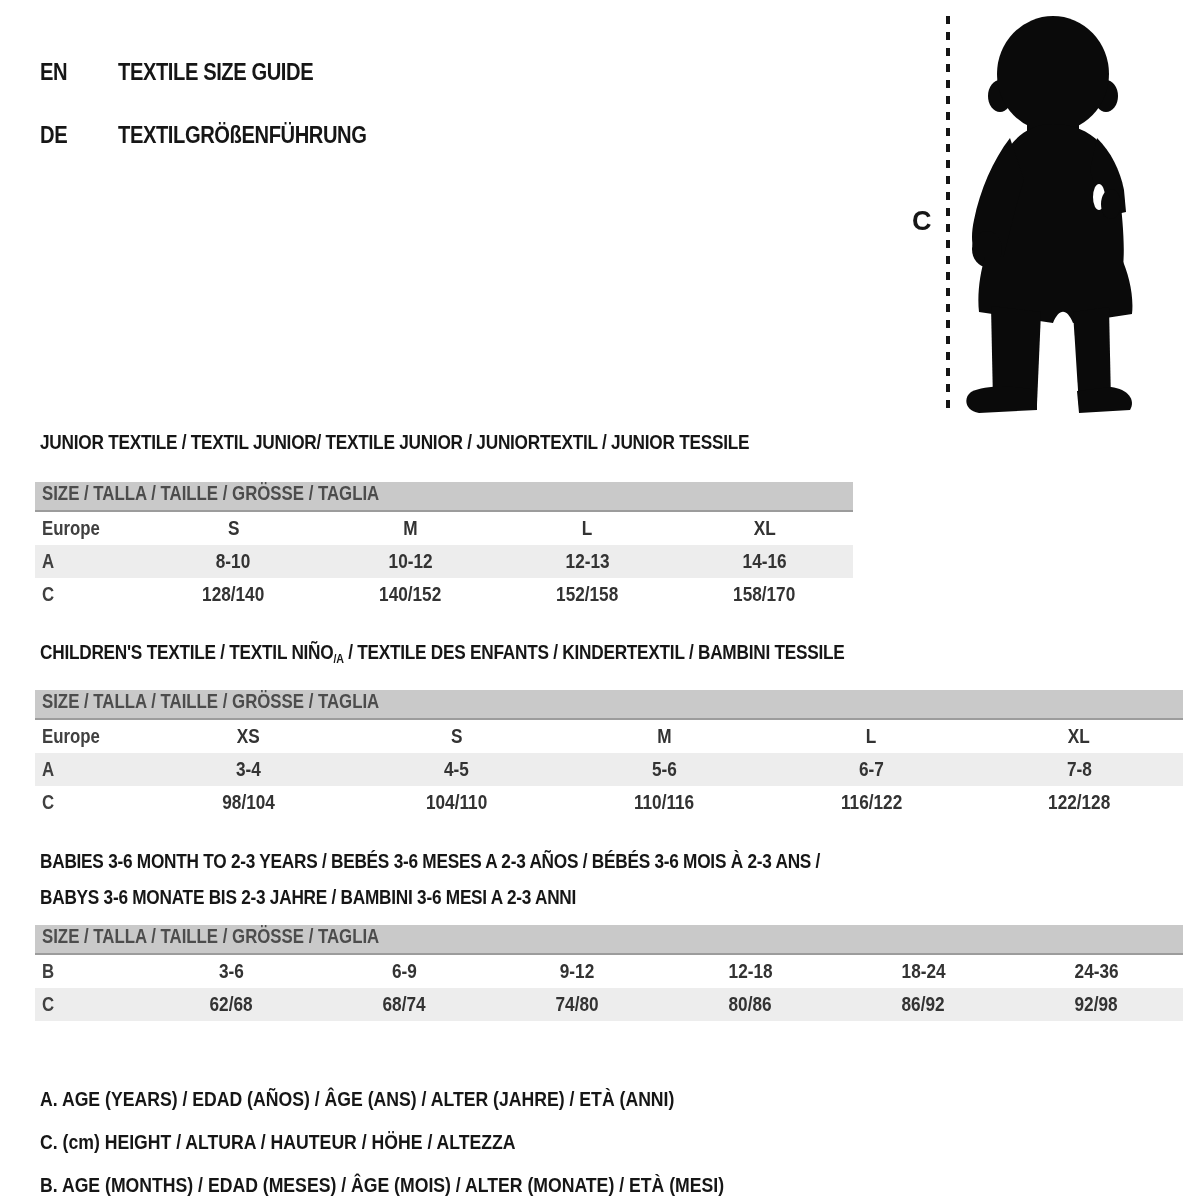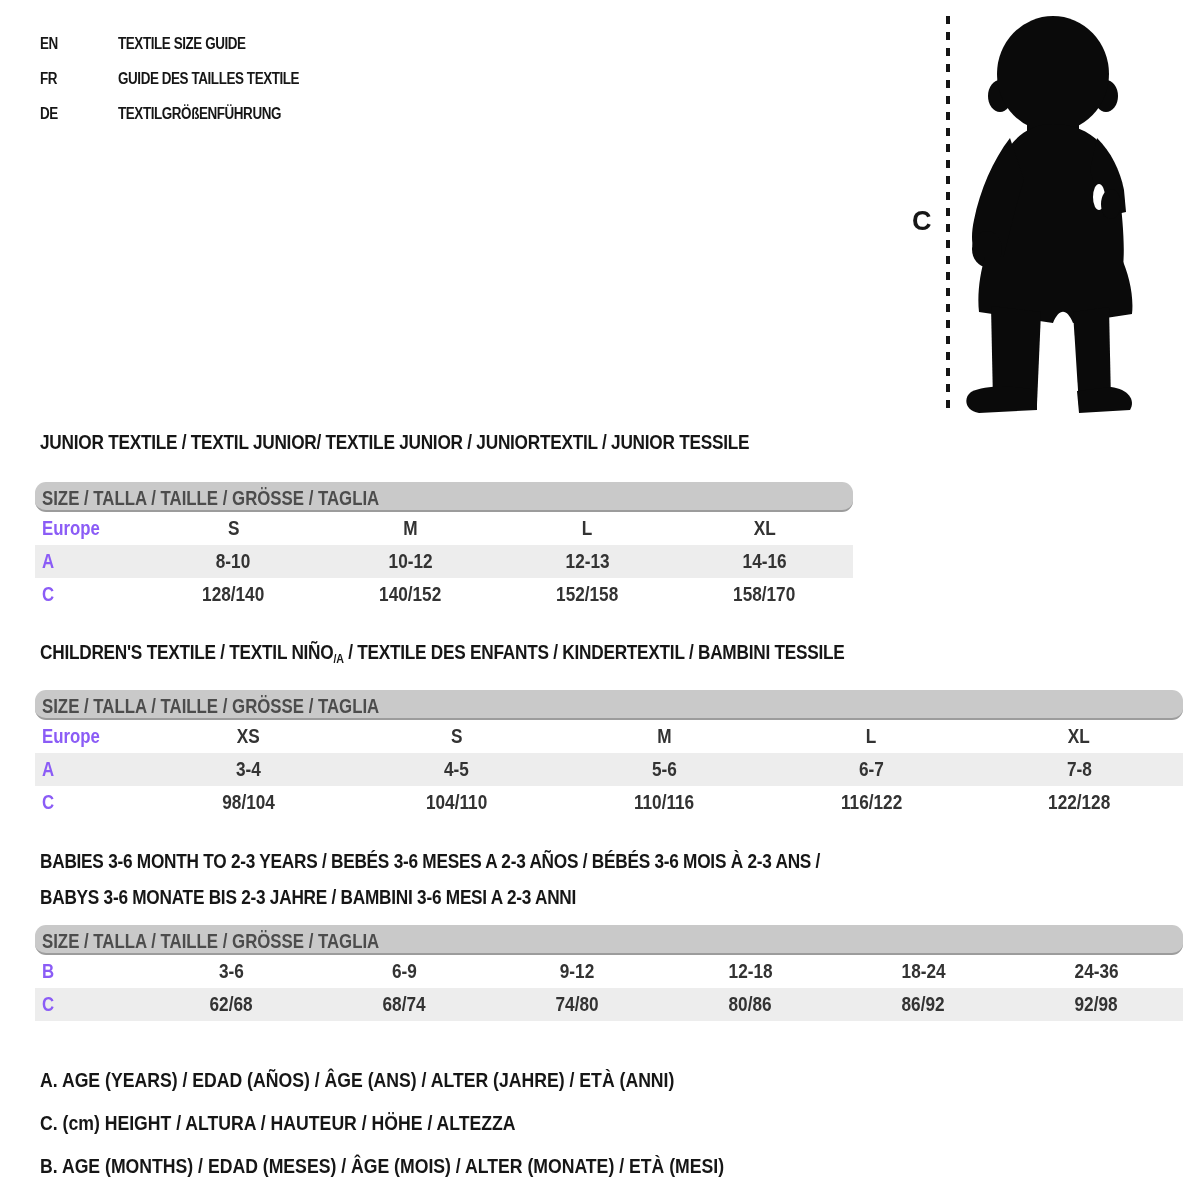--- a/index.html
+++ b/index.html
@@ -6,64 +6,60 @@
   .canvas{
     position:relative;width:1200px;height:1200px;background:#ffffff;
     font-family:"Liberation Sans","DejaVu Sans",sans-serif;color:#161616;overflow:hidden;
   }
   
   .cond{display:inline-block;transform:scaleX(.84);transform-origin:left center;white-space:nowrap;}
   .condc{display:inline-block;transform:scaleX(.86);transform-origin:center center;white-space:nowrap;}
 
   
   .lang-list{position:absolute;left:40px;top:26px;}
-  .lang-row{display:flex;height:35px;align-items:center;font-size:16px;font-weight:700;letter-spacing:-.5px;}
+  .lang-row{display:flex;height:35px;align-items:center;font-size:24px;font-weight:700;letter-spacing:-.5px;margin-top:28px;}
   .lang-code{width:78px;}
 
   
   .dash-line{position:absolute;left:946px;top:16px;width:4px;height:400px;
     background:repeating-linear-gradient(to bottom,#141414 0 8px,transparent 8px 16px);}
   .c-label{position:absolute;left:912px;top:206px;font-size:27px;font-weight:700;}
   .toddler{position:absolute;left:953px;top:12px;}
 
   
   .sec-title{position:absolute;left:40px;font-size:21px;font-weight:700;letter-spacing:-.3px;
     transform:scaleX(.82);transform-origin:left center;white-space:nowrap;}
   .sub{font-size:13px;vertical-align:-4px;font-weight:700;}
 
   
   .size-table{position:absolute;left:35px;}
   .size-bar{height:30px;background:#c9c9c9;border-bottom:2px solid #9c9c9c;
-    display:flex;align-items:flex-end;padding-left:7px;box-sizing:border-box;border-radius:11px;}
+    display:flex;align-items:flex-start;padding-left:7px;box-sizing:border-box;}
   .size-bar .cond{font-size:20px;font-weight:700;color:#4c4c4c;}
   .trow{display:grid;height:33px;align-items:center;font-size:20px;font-weight:700;color:#333;}
   .rows .trow:nth-child(2){background:#ededed;}
   .t1 .trow{grid-template-columns:110px repeat(4,1fr);}
   .t2 .trow{grid-template-columns:110px repeat(5,1fr);}
   .t3 .trow{grid-template-columns:110px repeat(6,1fr);}
   .tcell{text-align:center;}
-  .tlabel{text-align:left;padding-left:7px;color:#8b5cf6;}
+  .tlabel{text-align:left;padding-left:7px;color:#404040;}
 
   
   .legend{position:absolute;left:40px;top:1068px;}
-  .legend-line{height:43px;display:flex;align-items:flex-start;font-size:21px;font-weight:700;}
+  .legend-line{height:43px;display:flex;align-items:flex-end;font-size:21px;font-weight:700;}
 </style>
 </head>
 <body>
 
 <div class="canvas">
 
   <div class="lang-list">
     <div class="lang-row">
       <span class="lang-code"><span class="cond">EN</span></span>
       <span class="cond">TEXTILE SIZE GUIDE</span>
-    </div>
-    <div class="lang-row">
-      <span class="lang-code"><span class="cond">FR</span></span>
-      <span class="cond">GUIDE DES TAILLES TEXTILE</span>
     </div>
     <div class="lang-row">
       <span class="lang-code"><span class="cond">DE</span></span>
       <span class="cond">TEXTILGRÖßENFÜHRUNG</span>
     </div>
   </div>
 
   <div class="dash-line"></div>
   <div class="c-label">C</div>
   <svg class="toddler" width="212" height="410" viewBox="0 0 212 410" aria-hidden="true">

